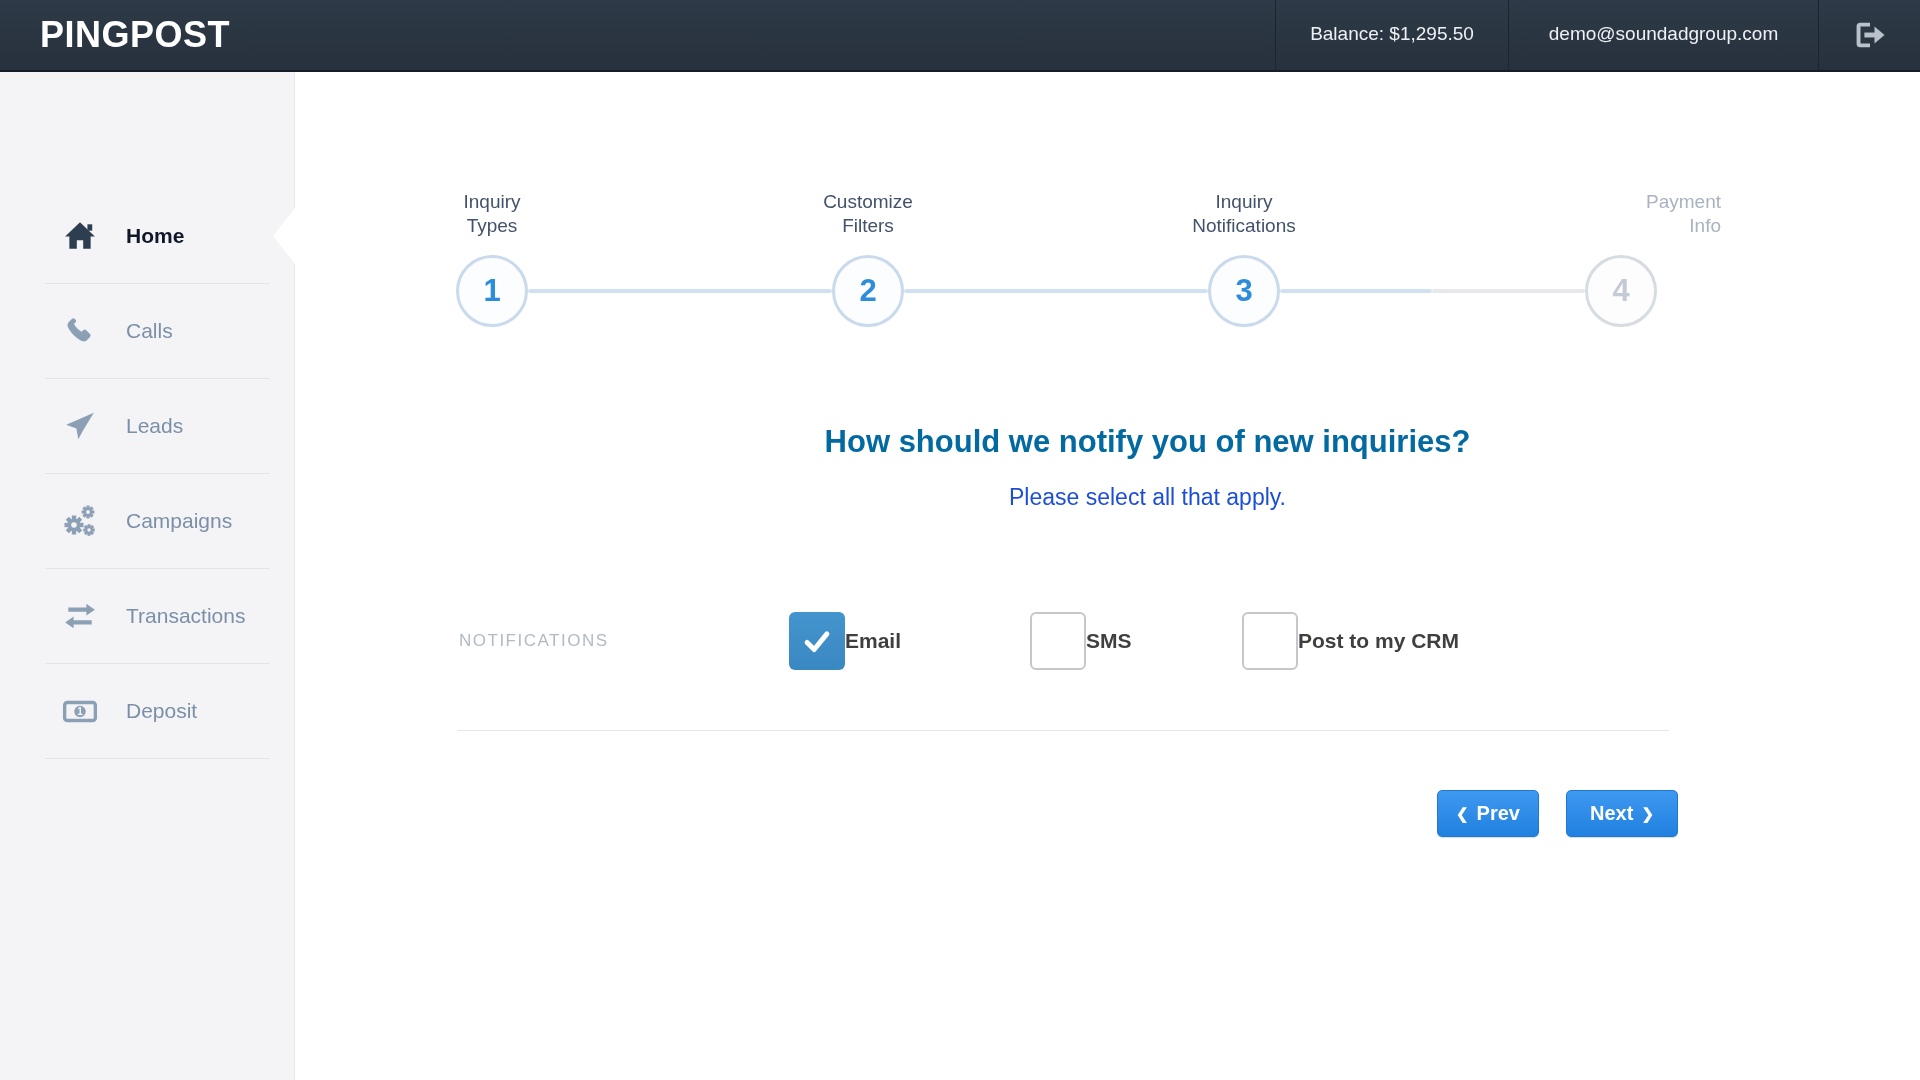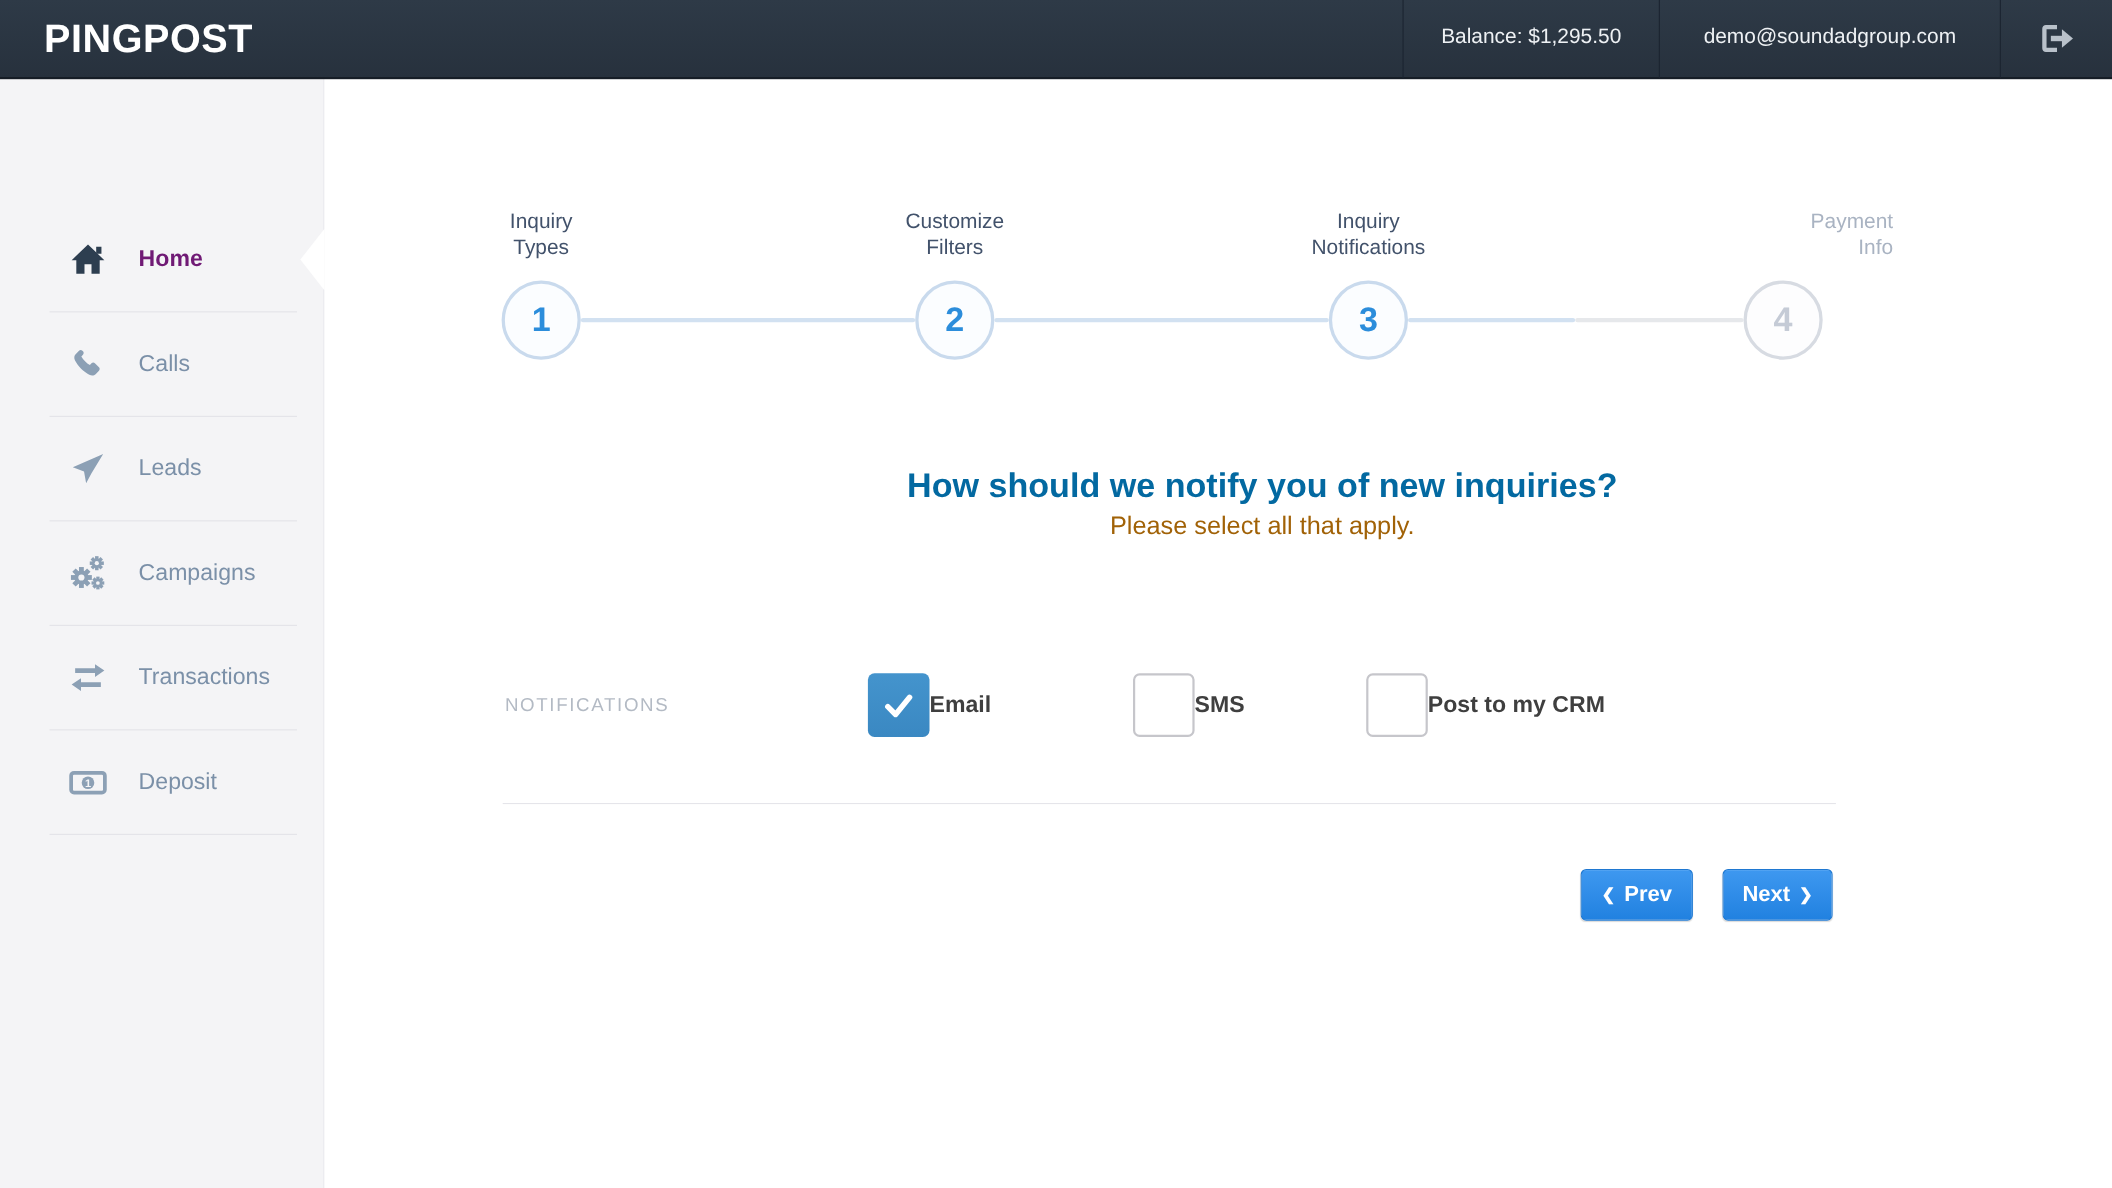--- a/index.html
+++ b/index.html
@@ -25,21 +25,21 @@
   
   .sidebar { position:absolute; top:72px; left:0; width:295px; height:1008px;
              background:#f4f4f6; border-right:1px solid #e7e7eb; }
   .nav { padding-top:117px; }
   .nav-item { position:relative; height:94px; display:flex; align-items:center;
               padding-left:62px; cursor:pointer; }
   .nav-icon { width:44px; display:flex; align-items:center; color:#8ca0b5; }
   .nav-icon svg { width:36px; height:34px; }
   .nav-label { margin-left:20px; font-size:21px; color:#7b90a8; }
   .nav-item.active .nav-icon { color:#2d3e50; }
-  .nav-item.active .nav-label { color:#701a75; font-weight:700; }
+  .nav-item.active .nav-label { color:#0f172a; font-weight:700; }
   .nav-item.active::after { content:""; position:absolute; right:-1px; top:50%;
       margin-top:-28px; width:0; height:0; border-top:28px solid transparent;
       border-bottom:28px solid transparent; border-right:22px solid #ffffff; z-index:2; }
   .nav-divider { height:1px; background:#e3e3e8; margin:0 24px 0 45px; }
 
   
   .main { position:absolute; top:72px; left:295px; width:1625px; height:1008px;
           background:#fff; }
 
   
@@ -50,21 +50,21 @@
   .wlabel { height:58px; font-size:19px; line-height:24px; color:#42526b; }
   .wstep.upcoming .wlabel { color:#a9b3c2;text-align:right; }
   .wcircle { width:72px; height:72px; margin:7px auto 0; border-radius:50%;
              background:#fbfdff; border:3px solid #c9daed; font-size:31px;
              font-weight:700; color:#2c8ddb; line-height:66px; text-align:center; }
   .wstep.upcoming .wcircle { background:#fdfdfe; border-color:#d7dbe2; color:#c5cbd6; }
 
   
   .head-wrap { position:absolute; top:352px; left:80px; width:1545px; text-align:center; }
   .head-title { font-size:31px; font-weight:600; color:#0369a1; }
-  .head-sub { margin-top:4px; font-size:23px; color:#a16207; }
+  .head-sub { margin-top:24px; font-size:23px; color:#1d4ed8; }
 
   
   .form-row { position:absolute; top:540px; left:0; width:1625px; height:58px; }
   .group-label { position:absolute; left:164px; line-height:58px; font-size:17px;
                  color:#b3bac4; letter-spacing:1.5px; }
   .option { position:absolute; display:flex; align-items:center; cursor:pointer; }
   .opt-email { left:494px; } .opt-sms { left:735px; } .opt-crm { left:947px; }
   .box { width:56px; height:58px; border-radius:6px; background:#fff;
          border:2px solid #c6c6cb; display:flex; align-items:center; justify-content:center; }
   .option.checked .box { background:linear-gradient(180deg,#4494cd,#3a88c2);
@@ -77,21 +77,21 @@
         background:#e5e5ea; }
 
   
   .btn { position:absolute; top:718px; height:47px; border-radius:5px;
          background:linear-gradient(180deg,#3e98f0,#2181e0);
          border:1px solid #1f78d1; color:#fff; font-size:20px; font-weight:700;
          font-family:"Liberation Sans", sans-serif; cursor:pointer;
          display:flex; align-items:center; justify-content:center; gap:8px;
          box-shadow:0 1px 1px rgba(0,0,0,0.15); }
   .btn-prev { left:1142px; width:102px; }
-  .btn-next { left:1271px; width:100px; }
+  .btn-next { left:1271px; width:112px; }
   .chev { font-size:15px; font-weight:700; line-height:1; }
 </style>
 </head>
 <body>
 
 <div class="topbar">
   <div class="logo">PINGPOST</div>
   <div class="topbar-right">
     <div class="topbar-section tb-balance">Balance: $1,295.50</div>
     <div class="topbar-section tb-email">demo@soundadgroup.com</div>

